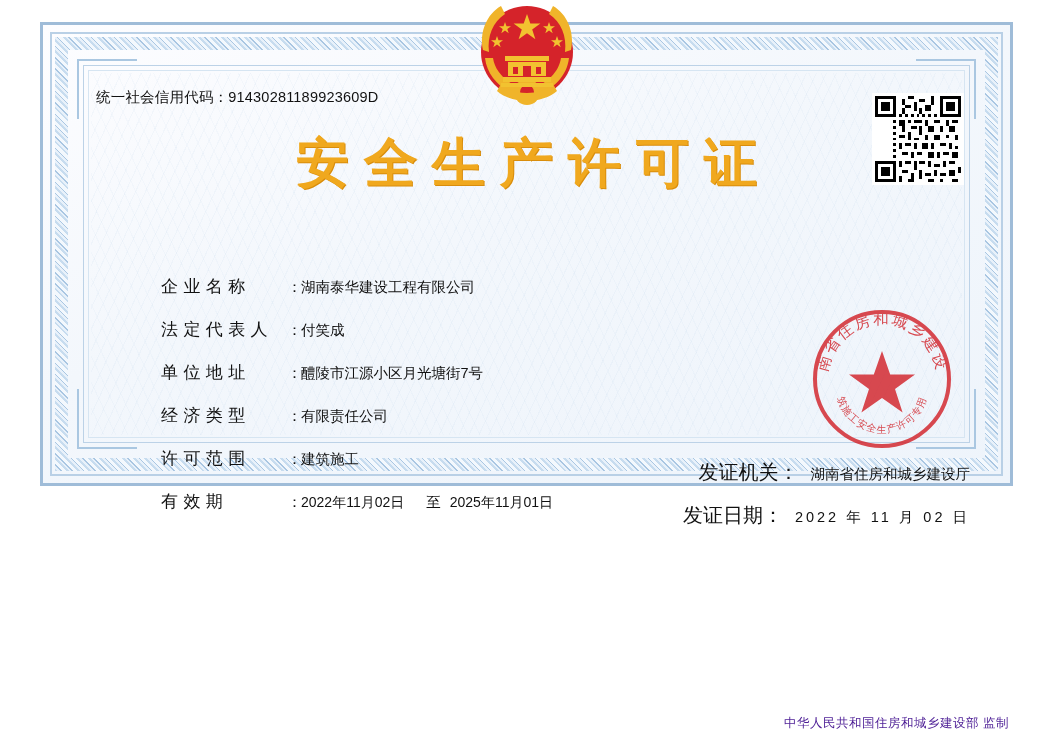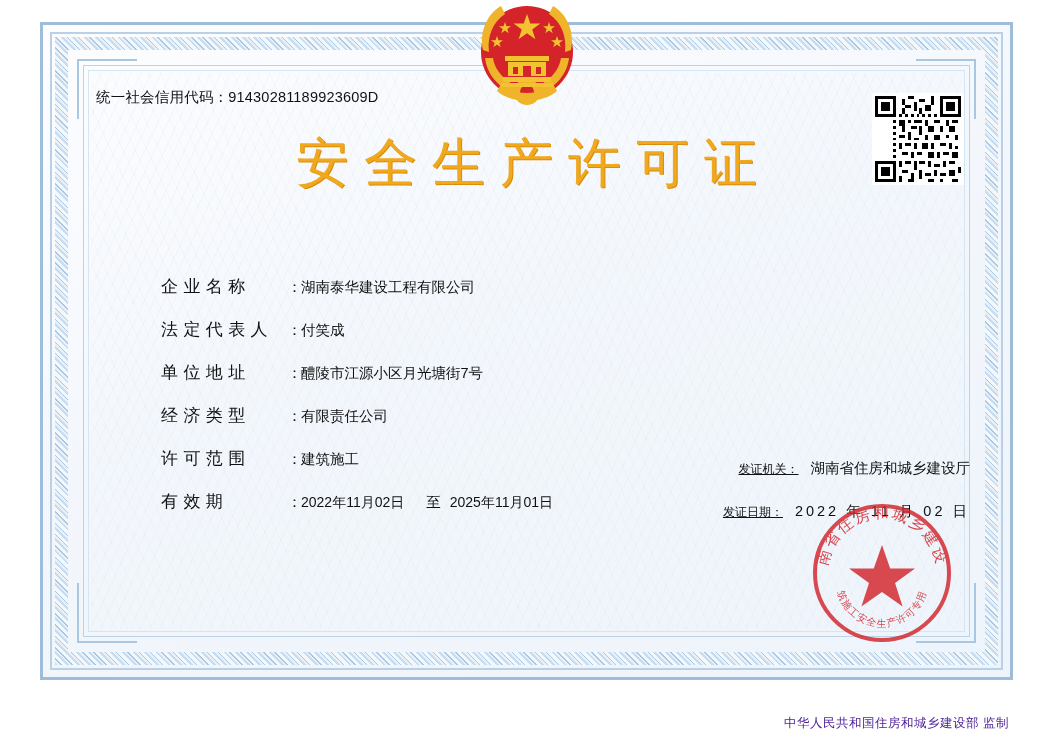--- a/index.html
+++ b/index.html
@@ -14,21 +14,21 @@
     position: relative;
     overflow: hidden;
   }
 
   
   .cert {
     position: absolute;
     left: 40px;
     top: 22px;
     width: 973px;
-    height: 658px;
+    height: 464px;
     box-sizing: border-box;
     background: linear-gradient(160deg, #fdfdff 0%, #f3f7fc 45%, #eef4fb 100%);
     border: 3px solid #9fbcd8;
   }
   .frame-outer {
     position: absolute;
     left: 7px; top: 7px; right: 7px; bottom: 7px;
     border: 2px solid #b9d0e6;
   }
   .frame-guilloche {
@@ -107,21 +107,21 @@
   }
   .qr svg { display:block; }
 
   .title {
     position: absolute;
     left: 0; right: 0;
     top: 103px;
     text-align: center;
     font-family: "DejaVu Sans", sans-serif;
     font-size: 53px;
-    font-weight: normal;
+    font-weight: bold;
     letter-spacing: 15px;
     color: #f0a81e;
     text-shadow: 1px 1px 0 #d98d0c;
     text-indent: 15px;
   }
 
   .serial {
     position: absolute;
     left: 0; right: 0;
     top: 182px;
@@ -173,25 +173,24 @@
     top: 434px;
     width: 430px;
   }
   .issuer-row {
     display: flex;
     justify-content: flex-end;
     align-items: baseline;
     height: 43px;
   }
   .i-label {
-    font-size: 12px;
+    font-size: 20px;
     color: #111;
     font-family: "DejaVu Sans", sans-serif;
     white-space: nowrap;
-    text-decoration: underline;
   }
   .i-value {
     font-size: 14.5px;
     color: #111;
     white-space: nowrap;
     padding-left: 12px;
   }
   .date-parts {
     font-size: 14.5px;
     color: #111;

